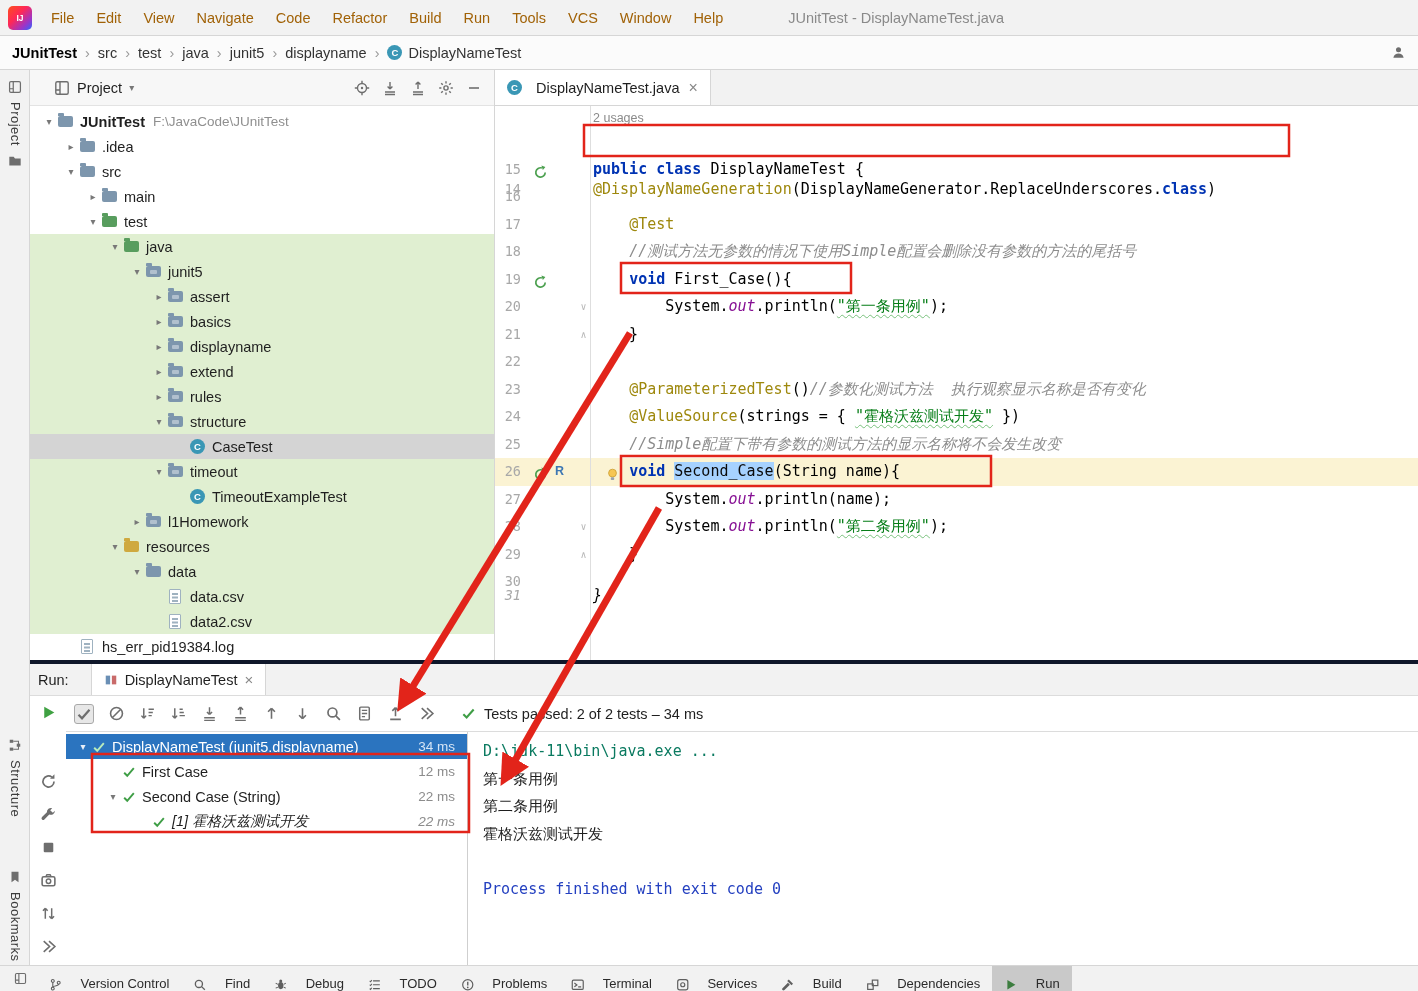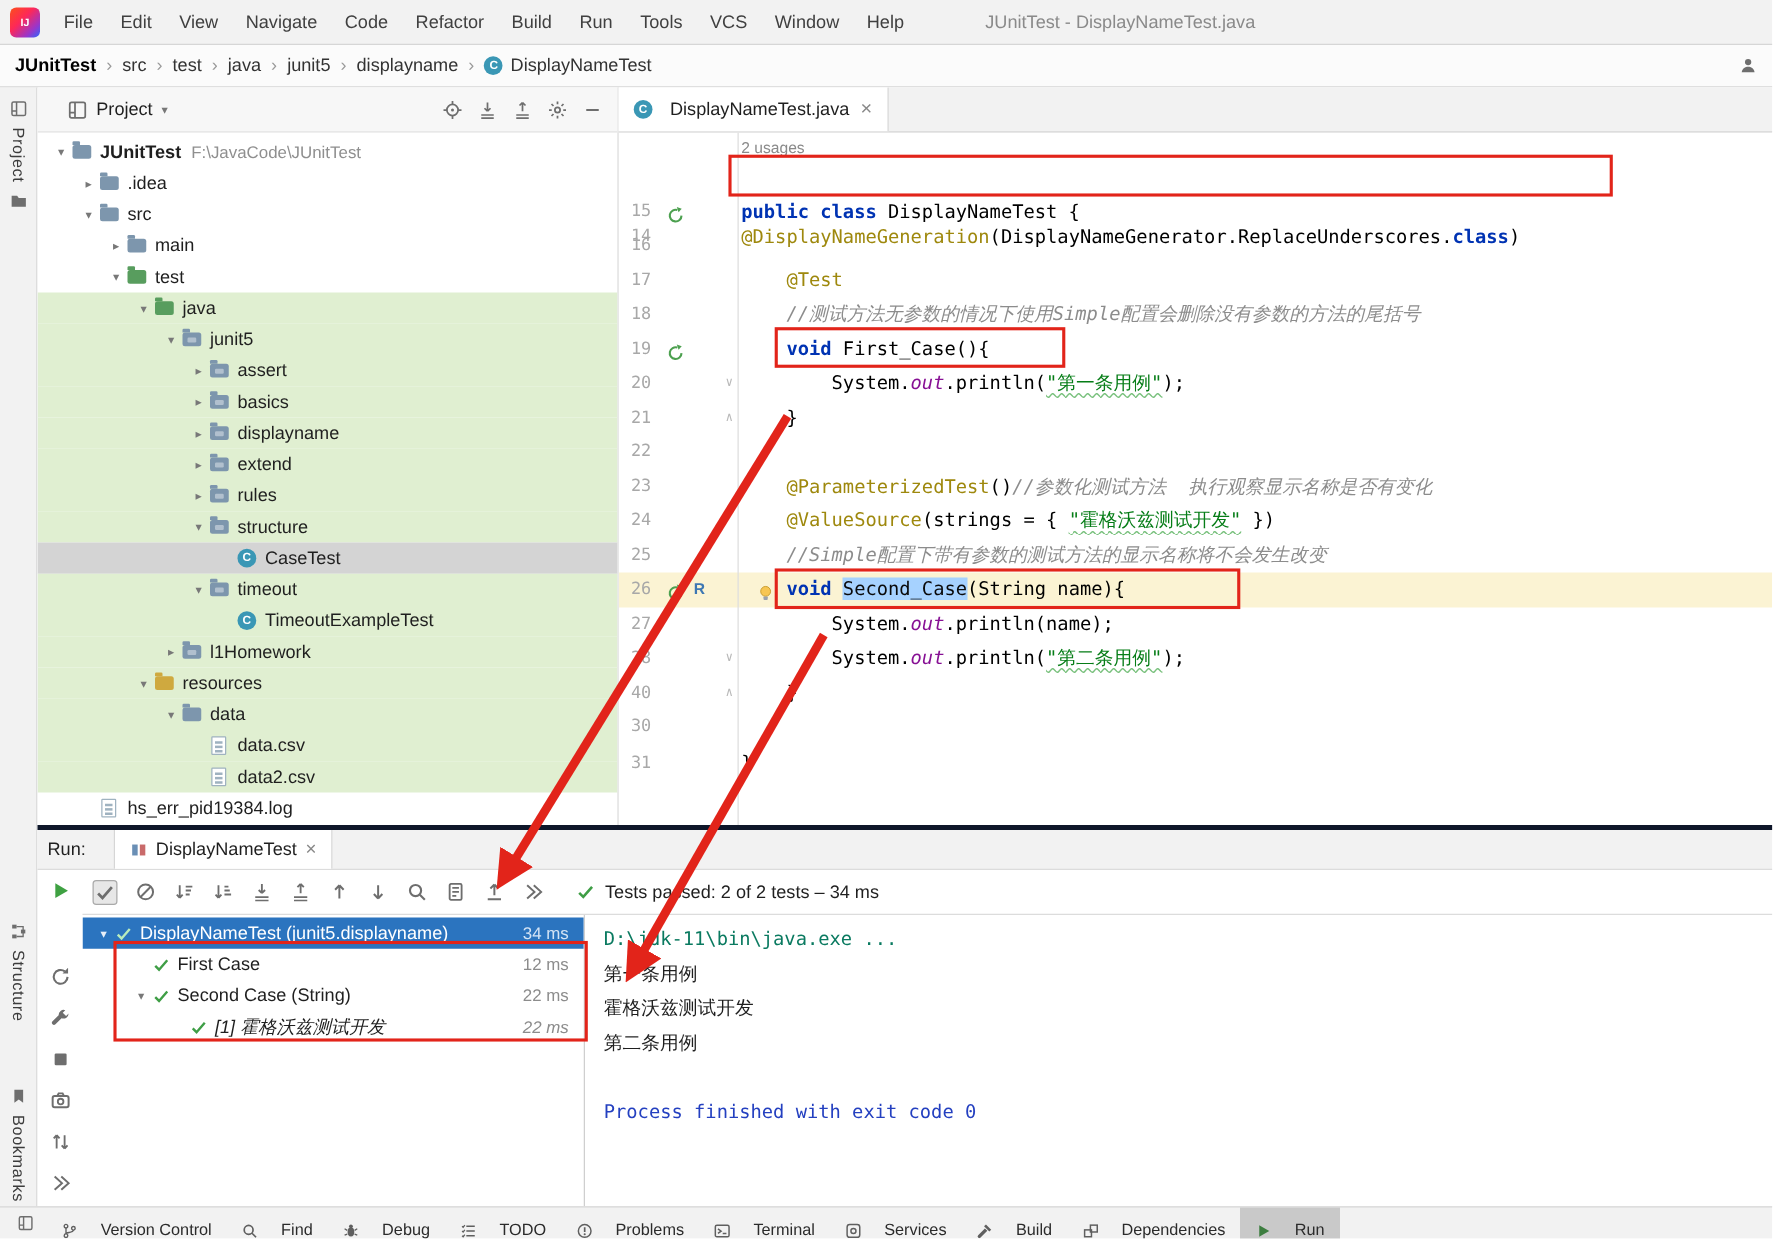--- a/index.html
+++ b/index.html
@@ -4,21 +4,21 @@
 <style>
 *{margin:0;padding:0;box-sizing:border-box}
 html,body{width:1418px;height:991px;overflow:hidden;background:#fff;font-family:"Liberation Sans",sans-serif}
 .screen{position:relative;width:1418px;height:991px;overflow:hidden;background:#fff}
 .ic{display:inline-flex;width:15px;height:15px;color:#6e6e6e;flex:none}
 .ic svg{width:100%;height:100%}
 
 .menubar{position:absolute;top:0;left:0;width:100%;height:36px;background:#f2f2f2;border-bottom:1px solid #d6d6d6;display:flex;align-items:center;padding-left:6px}
 .logo{width:24px;height:24px;border-radius:5px;background:linear-gradient(135deg,#fc4f1b,#fe2857 40%,#9b35c9 75%,#2b67ff);color:#fff;font-size:8.5px;font-weight:bold;display:flex;align-items:center;justify-content:center;margin:0 8px 0 2px}
 .menu-items{display:flex;height:100%}
-.menu-item{padding:16px 11px;height:36px;display:flex;align-items:center;font-size:14.5px;color:#404040;cursor:default}
+.menu-item{padding:16px 11px;height:36px;display:flex;align-items:center;font-size:14.5px;color:#a16207;cursor:default}
 .window-title{margin-left:54px;color:#8a8a8a;font-size:14.5px}
 
 .crumbbar{position:absolute;top:36px;left:0;width:100%;height:34px;background:#fbfbfb;border-bottom:1px solid #d6d6d6;display:flex;align-items:center;padding:0 12px;font-size:14.5px;color:#333}
 .crumbs{display:flex;align-items:center}
 .crumb{cursor:default}
 .crumb.bold{font-weight:bold;color:#000}
 .crumb-sep{color:#9a9a9a;margin:0 8px}
 .crumbs .ic-class{margin-right:6px}
 .person{margin-left:auto}
 
@@ -394,23 +394,23 @@
           <div class="code-line" style="top: 324.5px;"><span class="ln">25</span><span class="code-text"><span class="tk-pln">    </span><span class="tk-cmt">//Simple配置下带有参数的测试方法的显示名称将不会发生改变</span></span></div>
           <div class="code-line caret" style="top: 352px;"><span class="ln">26</span><span class="gut-run" style="left: 38px;"><svg viewBox="0 0 16 16">
                 <path d="M13 8A5 5 0 1 1 9.5 3.2" fill="none" stroke="currentColor" stroke-width="1.8"></path>
                 <path d="M9 .6l4.2 1.5-2.7 3.1z" fill="currentColor"></path>
               </svg></span><span class="gut-R" style="left: 60px;">R</span><span class="bulb"><svg viewBox="0 0 16 16">
                 <circle cx="8" cy="6.5" r="4.2" fill="#f7c653" stroke="#c89b2e" stroke-width=".8"></circle>
                 <rect x="6.2" y="10.8" width="3.6" height="3" rx=".8" fill="#9aa2ad"></rect>
               </svg></span><span class="code-text"><span class="tk-pln">    </span><span class="tk-kw">void</span><span class="tk-pln"> </span><span class="tk-sel">Second_Case</span><span class="tk-pln">(String name){</span></span></div>
           <div class="code-line" style="top: 379.5px;"><span class="ln">27</span><span class="code-text"><span class="tk-pln">        System.</span><span class="tk-fld">out</span><span class="tk-pln">.println(name);</span></span></div>
           <div class="code-line" style="top: 407px;"><span class="ln">28</span><span class="fold">∨</span><span class="code-text"><span class="tk-pln">        System.</span><span class="tk-fld">out</span><span class="tk-pln">.println(</span><span class="tk-strw">"第二条用例"</span><span class="tk-pln">);</span></span></div>
-          <div class="code-line" style="top: 434.5px;"><span class="ln">40</span><span class="fold">∧</span><span class="code-text"><span class="tk-pln">    }</span></span></div>
+          <div class="code-line" style="top: 434.5px;"><span class="ln">29</span><span class="fold">∧</span><span class="code-text"><span class="tk-pln">    }</span></span></div>
           <div class="code-line" style="top: 462px;"><span class="ln">30</span><span class="code-text"></span></div>
-          <div class="code-line" style="top: 491px;"><span class="ln">31</span><span class="code-text"><span class="tk-pln">}</span></span></div>
+          <div class="code-line" style="top: 476px; font-style: italic;"><span class="ln">31</span><span class="code-text"><span class="tk-pln">}</span></span></div>
         </div>
       <div class="gutter-sep"></div>
     </div>
   </div>
 
   <div class="run-panel">
     <div class="run-header">
       <span class="run-label">Run:</span>
       <div class="run-tab">
         <span class="ic">
@@ -581,21 +581,21 @@
                 <span class="tw-chev"></span>
                 <span class="ic">
                   <svg viewBox="0 0 16 16">
                     <path d="M2.5 8.8L6 12.3l7.5-8.6" fill="none" stroke="currentColor" stroke-width="2.2"></path>
                   </svg>
                 </span>
                 <span>[1] 霍格沃兹测试开发</span>
                 <span class="test-time">22 ms</span>
               </div>
             </div>
-          <div class="console" id="console"><div class="cl-cmd">D:\jdk-11\bin\java.exe ...</div><div class="cl-out">第一条用例</div><div class="cl-out">霍格沃兹测试开发</div><div class="cl-out">第二条用例</div><div class="cl-out">&nbsp;</div><div class="cl-sys">Process finished with exit code 0</div></div>
+          <div class="console" id="console"><div class="cl-cmd">D:\jdk-11\bin\java.exe ...</div><div class="cl-out">第一条用例</div><div class="cl-out">第二条用例</div><div class="cl-out">霍格沃兹测试开发</div><div class="cl-out">&nbsp;</div><div class="cl-sys">Process finished with exit code 0</div></div>
         </div>
       </div>
     </div>
   </div>
 
   <div class="statusbar" id="statusbar">
     <span class="sb-toggle">
         <span class="ic" id="sb-toggle-ic">
           <svg viewBox="0 0 16 16">
             <rect x="1.8" y="1.8" width="12.4" height="12.4" rx="1.5" fill="none" stroke="currentColor" stroke-width="1.4"></rect>

